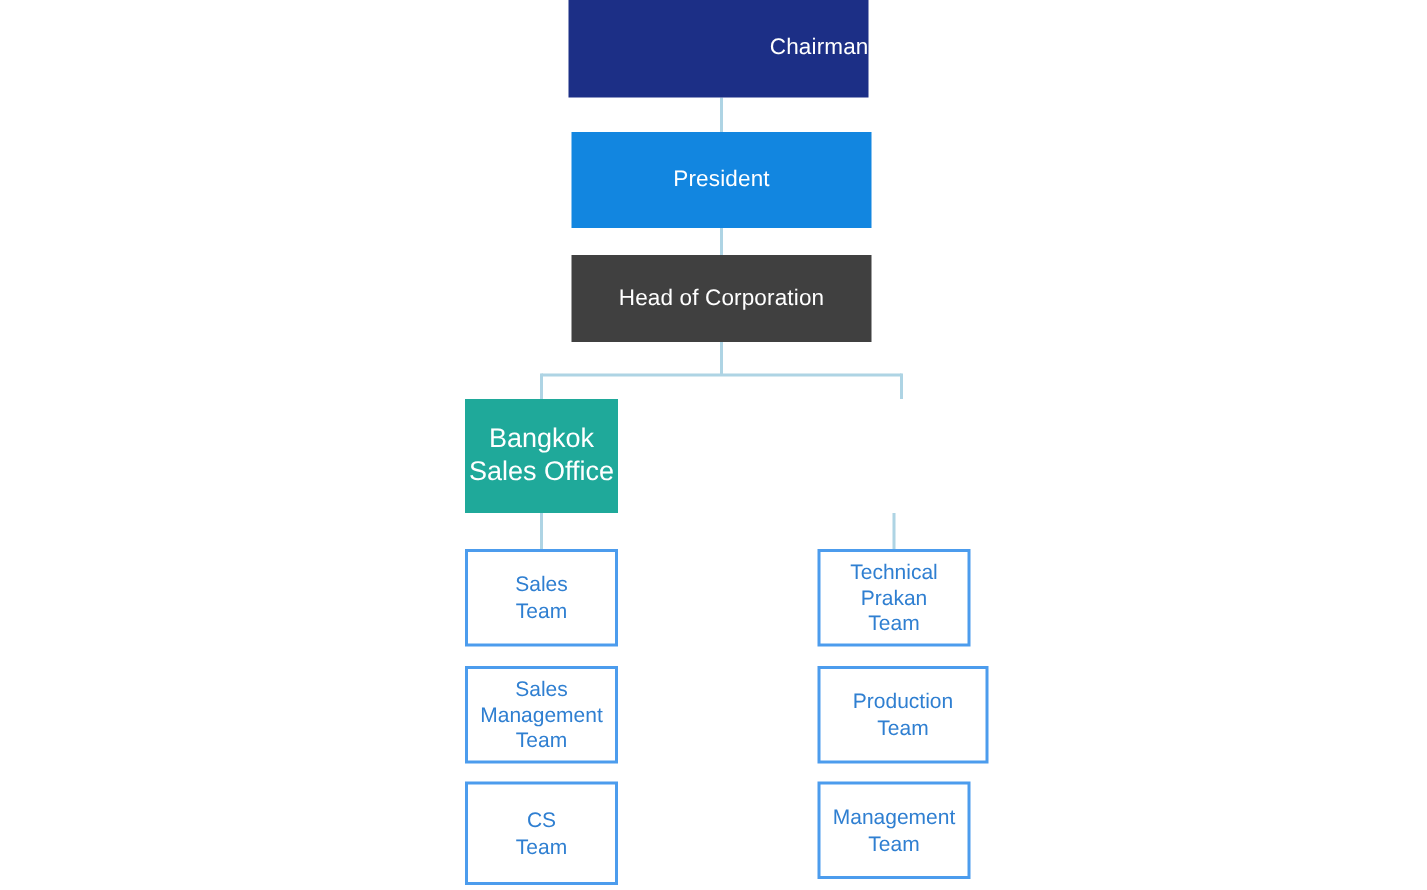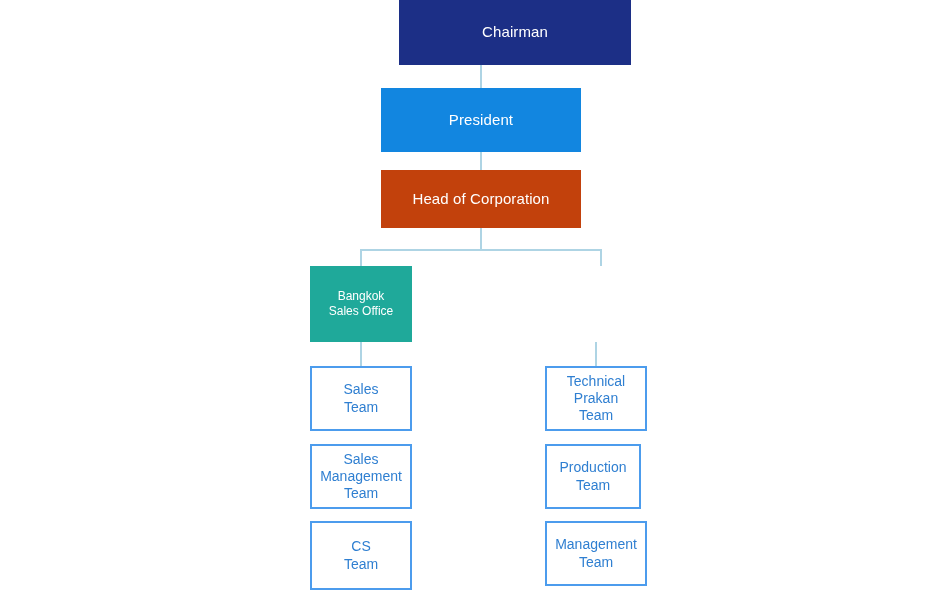--- a/index.html
+++ b/index.html
@@ -39,26 +39,26 @@
     line-height: 1.22;
   }
 
   .node-exec {
     color: #ffffff;
     font-size: 15px;
     letter-spacing: 0.1px;
   }
   .node-chairman  { background: #1c2f86; }
   .node-president { background: #1286e0; }
-  .node-head      { background: #c2410c; }
+  .node-head      { background: #404040; }
 
   .node-unit {
     background: #1fa99a;
     color: #ffffff;
-    font-size: 12px;
+    font-size: 18px;
   }
 
   .node-team {
     background: #ffffff;
     border: 2px solid #4c9ced;
     color: #2f7fd1;
     font-size: 14px;
   }
 
   .node-label { display: block; }
@@ -74,21 +74,21 @@
   <div class="conn conn-v" style="left:480px; top:228px; height:22px;"></div>
 
   <div class="conn conn-h" style="left:361px; top:249px; width:240px;"></div>
 
   <div class="conn conn-v" style="left:360px; top:249px; height:17px;"></div>
   <div class="conn conn-v" style="left:600px; top:249px; height:17px;"></div>
 
   <div class="conn conn-v" style="left:360px; top:342px; height:24px;"></div>
   <div class="conn conn-v" style="left:595px; top:342px; height:24px;"></div>
 
-  <div class="node node-exec node-chairman" style="left:399px; top:0px; width:232px; height:65px;">
+  <div class="node node-exec node-chairman" style="left:379px; top:0px; width:200px; height:65px;justify-content:flex-end;">
     <span class="node-label">Chairman</span>
   </div>
 
   <div class="node node-exec node-president" style="left:381px; top:88px; width:200px; height:64px;">
     <span class="node-label">President</span>
   </div>
 
   <div class="node node-exec node-head" style="left:381px; top:170px; width:200px; height:58px;">
     <span class="node-label">Head of Corporation</span>
   </div>
@@ -124,21 +124,21 @@
   </div>
 
   <div class="node node-team" style="left:545px; top:366px; width:102px; height:65px;">
     <div>
       <span class="node-label">Technical</span>
       <span class="node-label">Prakan</span>
       <span class="node-label">Team</span>
     </div>
   </div>
 
-  <div class="node node-team" style="left:545px; top:444px; width:96px; height:65px;">
+  <div class="node node-team" style="left:545px; top:444px; width:114px; height:65px;">
     <div>
       <span class="node-label">Production</span>
       <span class="node-label">Team</span>
     </div>
   </div>
 
   <div class="node node-team" style="left:545px; top:521px; width:102px; height:65px;">
     <div>
       <span class="node-label">Management</span>
       <span class="node-label">Team</span>

